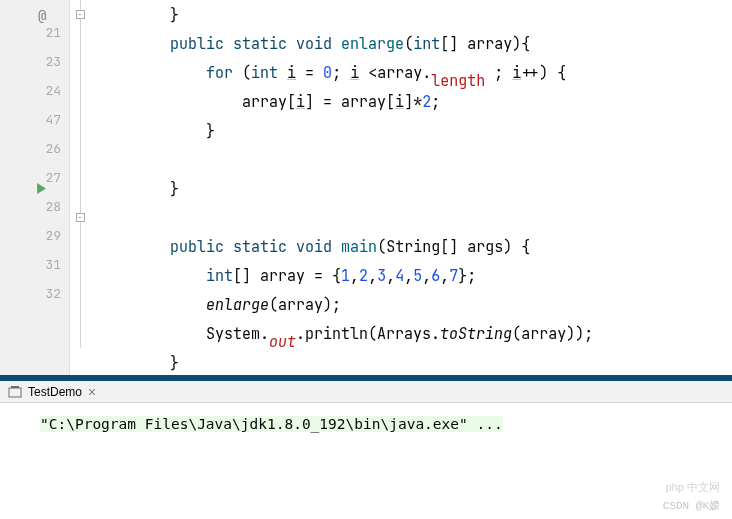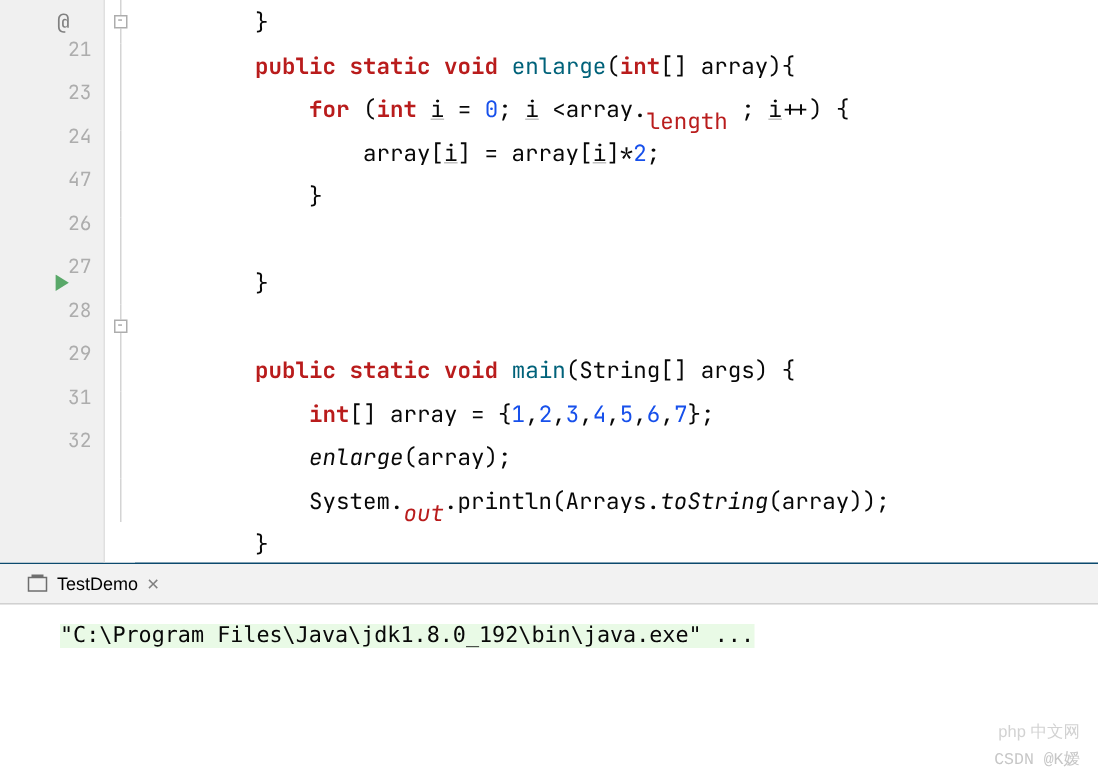--- a/index.html
+++ b/index.html
@@ -87,35 +87,34 @@
       padding-left: 8px;
       overflow: hidden;
     }
     .code-line {
       height: 29px;
       display: flex;
       align-items: center;
       white-space: pre;
       color: #080808;
     }
-    .kw { color: #b91c1c; font-weight: bold; }
+    .kw { color: #0c4a6e; }
     .fn { color: #00627a; }
     .num { color: #1750eb; }
     .fld { color: #b91c1c; margin-top: 17px; }
     .st { font-style: italic; }
     .var { text-decoration: underline; text-decoration-color: #c0c0c0; }
     
     .tab-bar {
       height: 28px;
       background: #f2f2f2;
-      border-top: 1px solid #0c4a6e;
+      border-top: 6px solid #0c4a6e;
       border-bottom: 1px solid #d1d1d1;
       display: flex;
       align-items: center;
-      padding-left: 10px;
     }
     .tab {
       display: flex;
       align-items: center;
       gap: 6px;
       padding: 0 8px;
       height: 100%;
       font-family: -apple-system, 'Segoe UI', sans-serif;
       font-size: 12px;
       color: #000;

